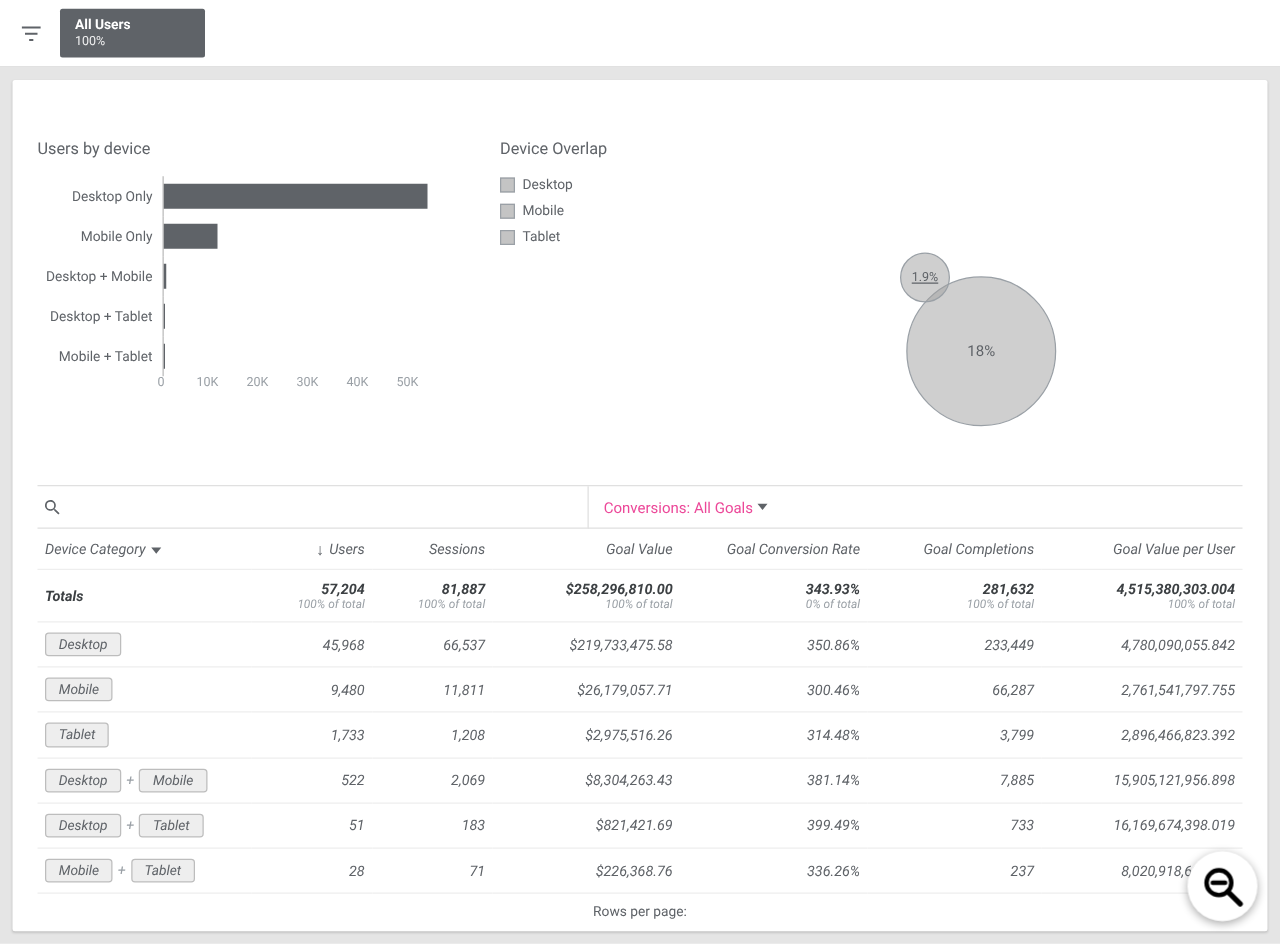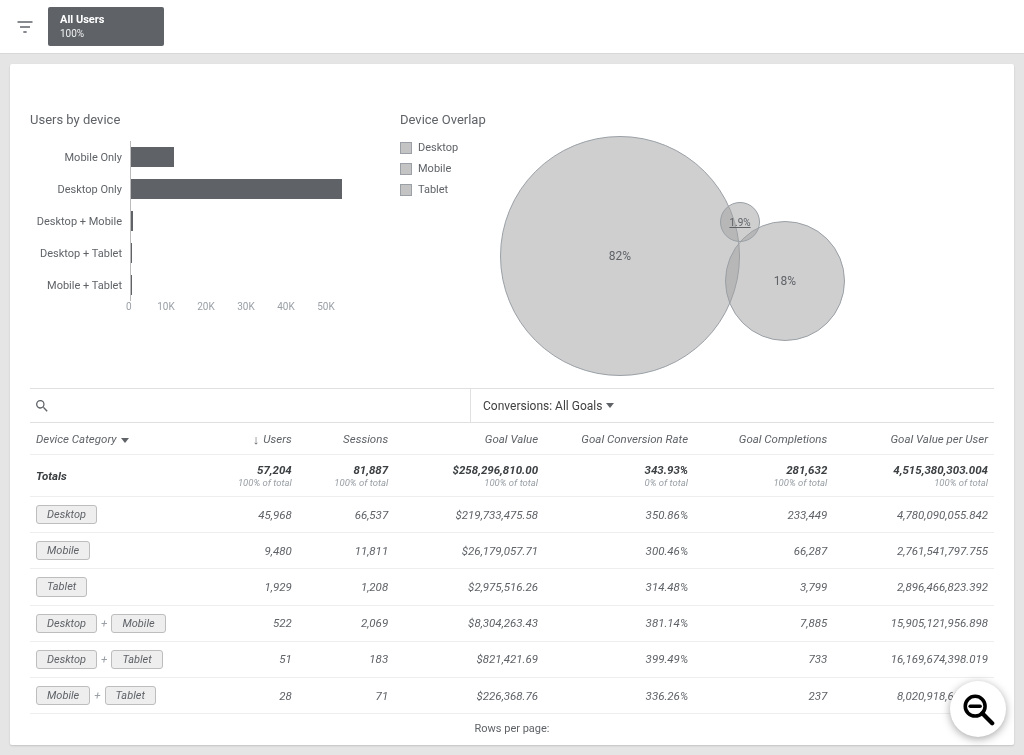--- a/index.html
+++ b/index.html
@@ -82,21 +82,21 @@
     position:absolute; border-radius:50%;
     background:rgba(160,160,160,.5);
     border:1px solid #9aa0a6;
     display:flex; align-items:center; justify-content:center;
     font-size:12px; color:#5f6368;
   }
 
   .divider { border:none; border-top:1px solid #e0e0e0; margin:8px 0 0;}
   .table-controls { display:flex; align-items:stretch; height:34px; }
   .search-cell { width:440px; display:flex; align-items:center; padding-left:4px; border-bottom:1px solid #e0e0e0;}
-  .conv-cell { flex:1; display:flex; align-items:center; padding-left:12px; border-left:1px solid #e0e0e0; border-bottom:1px solid #e0e0e0; font-size:12px; color:#404040;}
+  .conv-cell { flex:1; display:flex; align-items:center; padding-left:12px; border-left:1px solid #e0e0e0; border-bottom:1px solid #e0e0e0; font-size:12px; color:#ec4899;}
   .conv-cell .dd { margin-left:4px; border-left:4px solid transparent; border-right:4px solid transparent; border-top:5px solid #5f6368;}
 
   table { width:100%; border-collapse:collapse; font-size:11.5px; table-layout:fixed;font-style:italic;}
   th, td { padding:8px 6px; text-align:right; border-bottom:1px solid #eee; white-space:nowrap; overflow:hidden;}
   th { font-weight:400; color:#5f6368; }
   th:first-child, td:first-child { text-align:left; }
   col.c1{width:160px;} col.c2{width:90px;} col.c3{width:90px;}
   col.c4{width:140px;} col.c5{width:140px;} col.c6{width:130px;} col.c7{width:150px;}
   .sort-arrow { display:inline-block; transform:translateY(1px); margin-right:4px; font-size:13px;}
   .sub { display:block; font-size:9.5px; color:#9aa0a6; font-weight:400;}
@@ -143,29 +143,29 @@
   </div>
 </div>
 
 <div class="panel">
 
   <div class="charts-row">
     <div class="bar-block">
       <div class="chart-title">Users by device</div>
       <div class="bar-chart" id="bar-chart">
           <div class="bar-row">
+            <div class="bar-label">Desktop Only</div>
+            <div class="bar-track">
+              <div class="bar-fill" style="width: 91.936%;"></div>
+            </div>
+          </div>
+          <div class="bar-row">
             <div class="bar-label">Mobile Only</div>
             <div class="bar-track">
               <div class="bar-fill" style="width: 18.96%;"></div>
-            </div>
-          </div>
-          <div class="bar-row">
-            <div class="bar-label">Desktop Only</div>
-            <div class="bar-track">
-              <div class="bar-fill" style="width: 91.936%;"></div>
             </div>
           </div>
           <div class="bar-row">
             <div class="bar-label">Desktop + Mobile</div>
             <div class="bar-track">
               <div class="bar-fill" style="width: 1.044%;"></div>
             </div>
           </div>
           <div class="bar-row">
             <div class="bar-label">Desktop + Tablet</div>
@@ -199,23 +199,20 @@
           <div class="legend-item">
             <span class="legend-swatch"></span>
             <span>Mobile</span>
           </div>
           <div class="legend-item">
             <span class="legend-swatch"></span>
             <span>Tablet</span>
           </div>
         </div>
       <div class="venn-area">
-        <div class="venn-circle" style="width:240px;height:240px;left:0;top:10px;">
-          <span>82%</span>
-        </div>
         <div class="venn-circle" style="width:120px;height:120px;left:225px;top:95px;">
           <span>18%</span>
         </div>
         <div class="venn-circle" style="width:40px;height:40px;left:220px;top:76px;font-size:10px;text-decoration:underline;">
           <span>1.9%</span>
         </div>
       </div>
     </div>
   </div>
 
@@ -277,21 +274,21 @@
           <td><span class="chip">Mobile</span></td>
           <td>9,480</td>
           <td>11,811</td>
           <td>$26,179,057.71</td>
           <td>300.46%</td>
           <td>66,287</td>
           <td>2,761,541,797.755</td>
         </tr>
         <tr>
           <td><span class="chip">Tablet</span></td>
-          <td>1,929</td>
+          <td>1,733</td>
           <td>1,208</td>
           <td>$2,975,516.26</td>
           <td>314.48%</td>
           <td>3,799</td>
           <td>2,896,466,823.392</td>
         </tr>
         <tr>
           <td><span class="chip">Desktop</span><span class="plus">+</span><span class="chip">Mobile</span></td>
           <td>522</td>
           <td>2,069</td>

